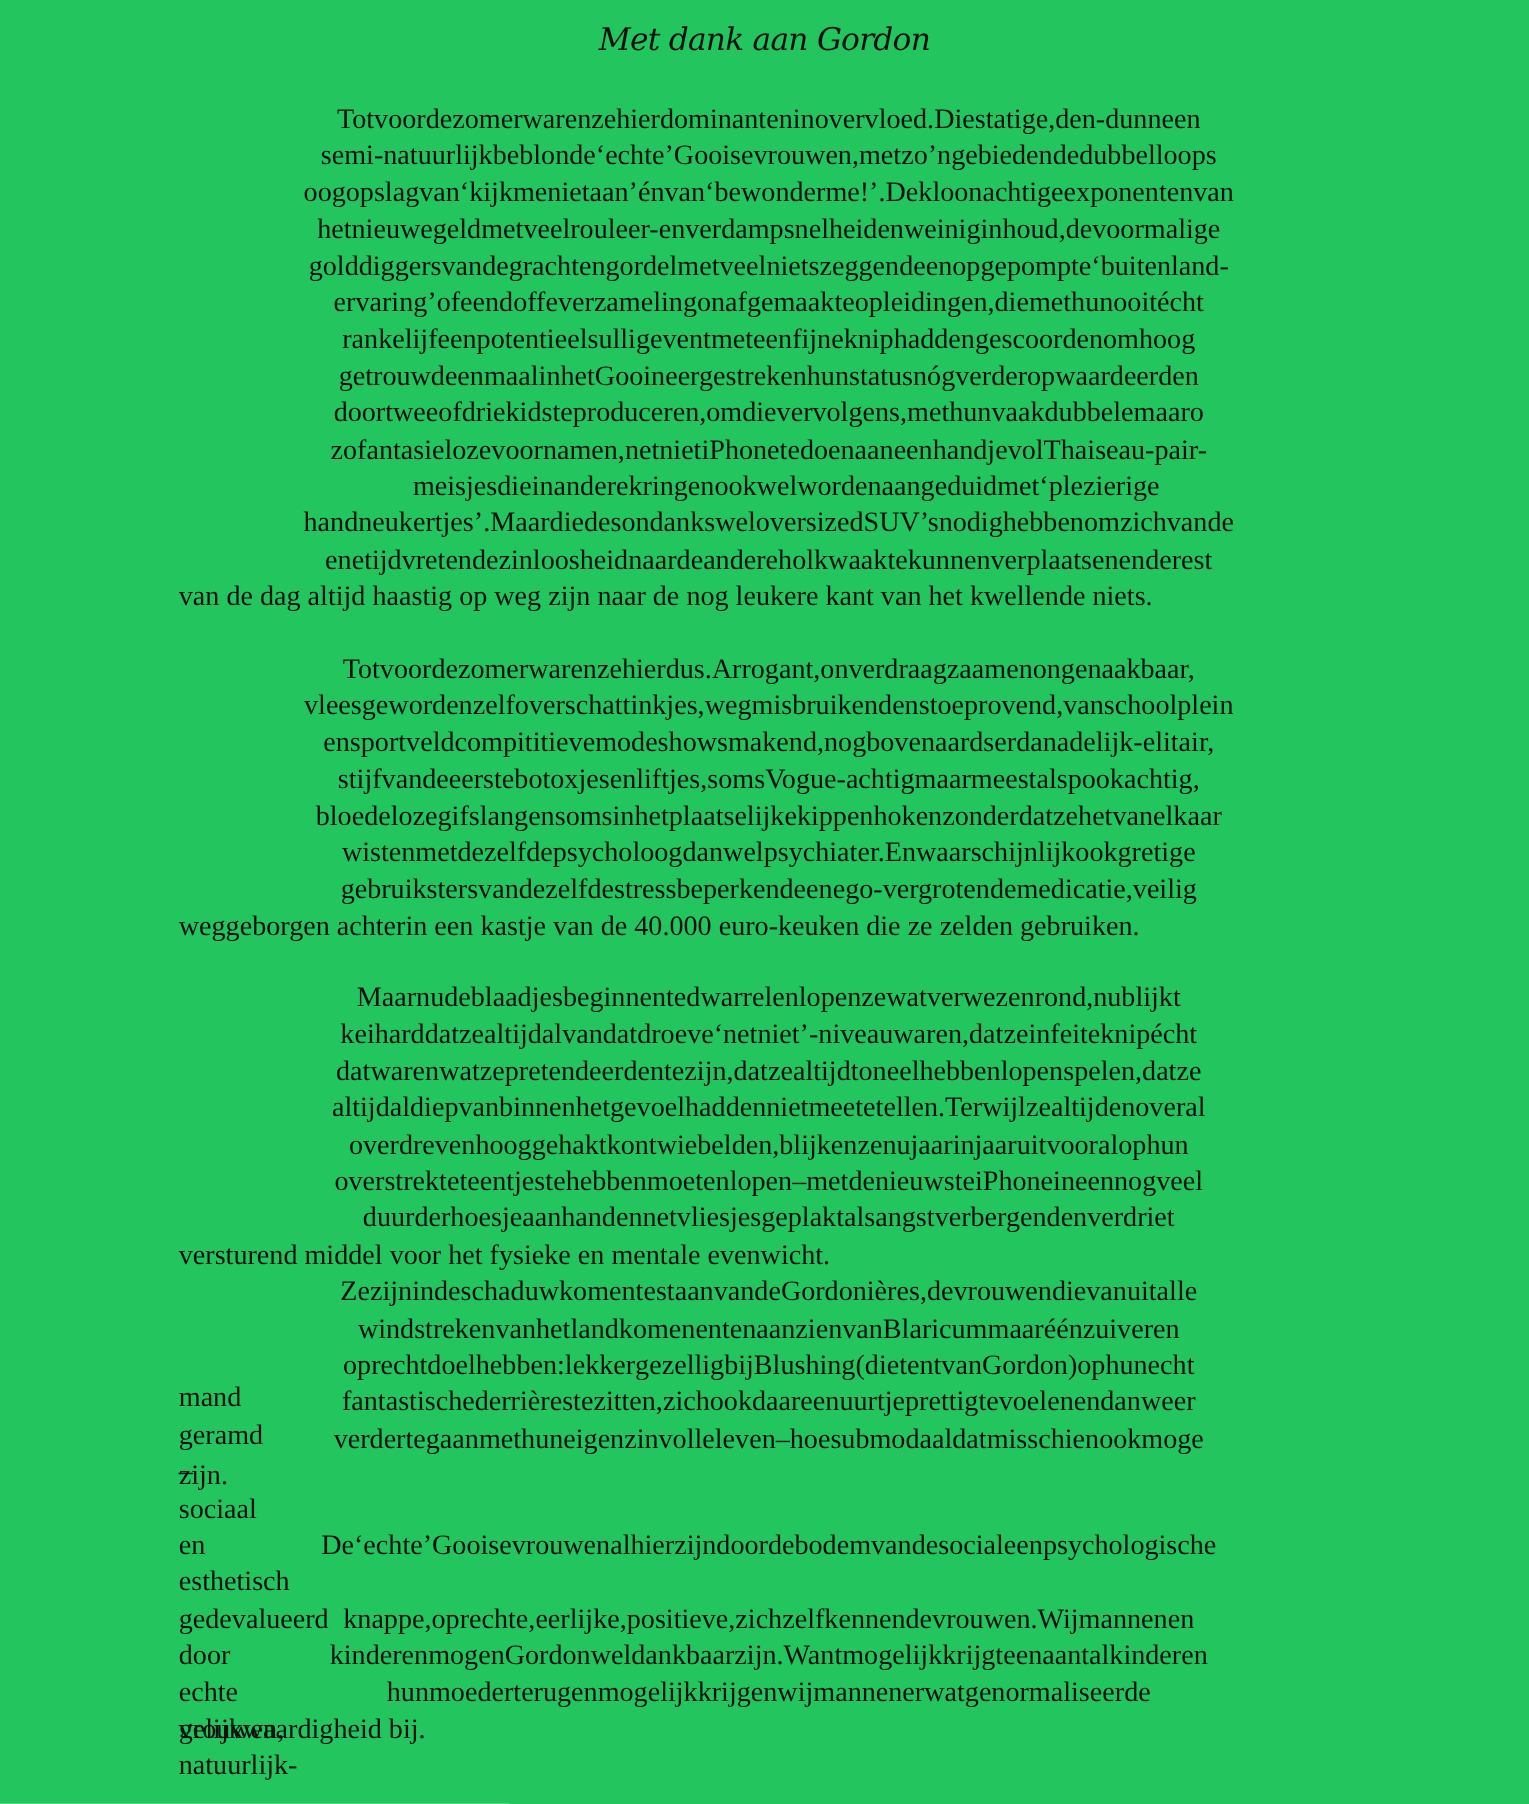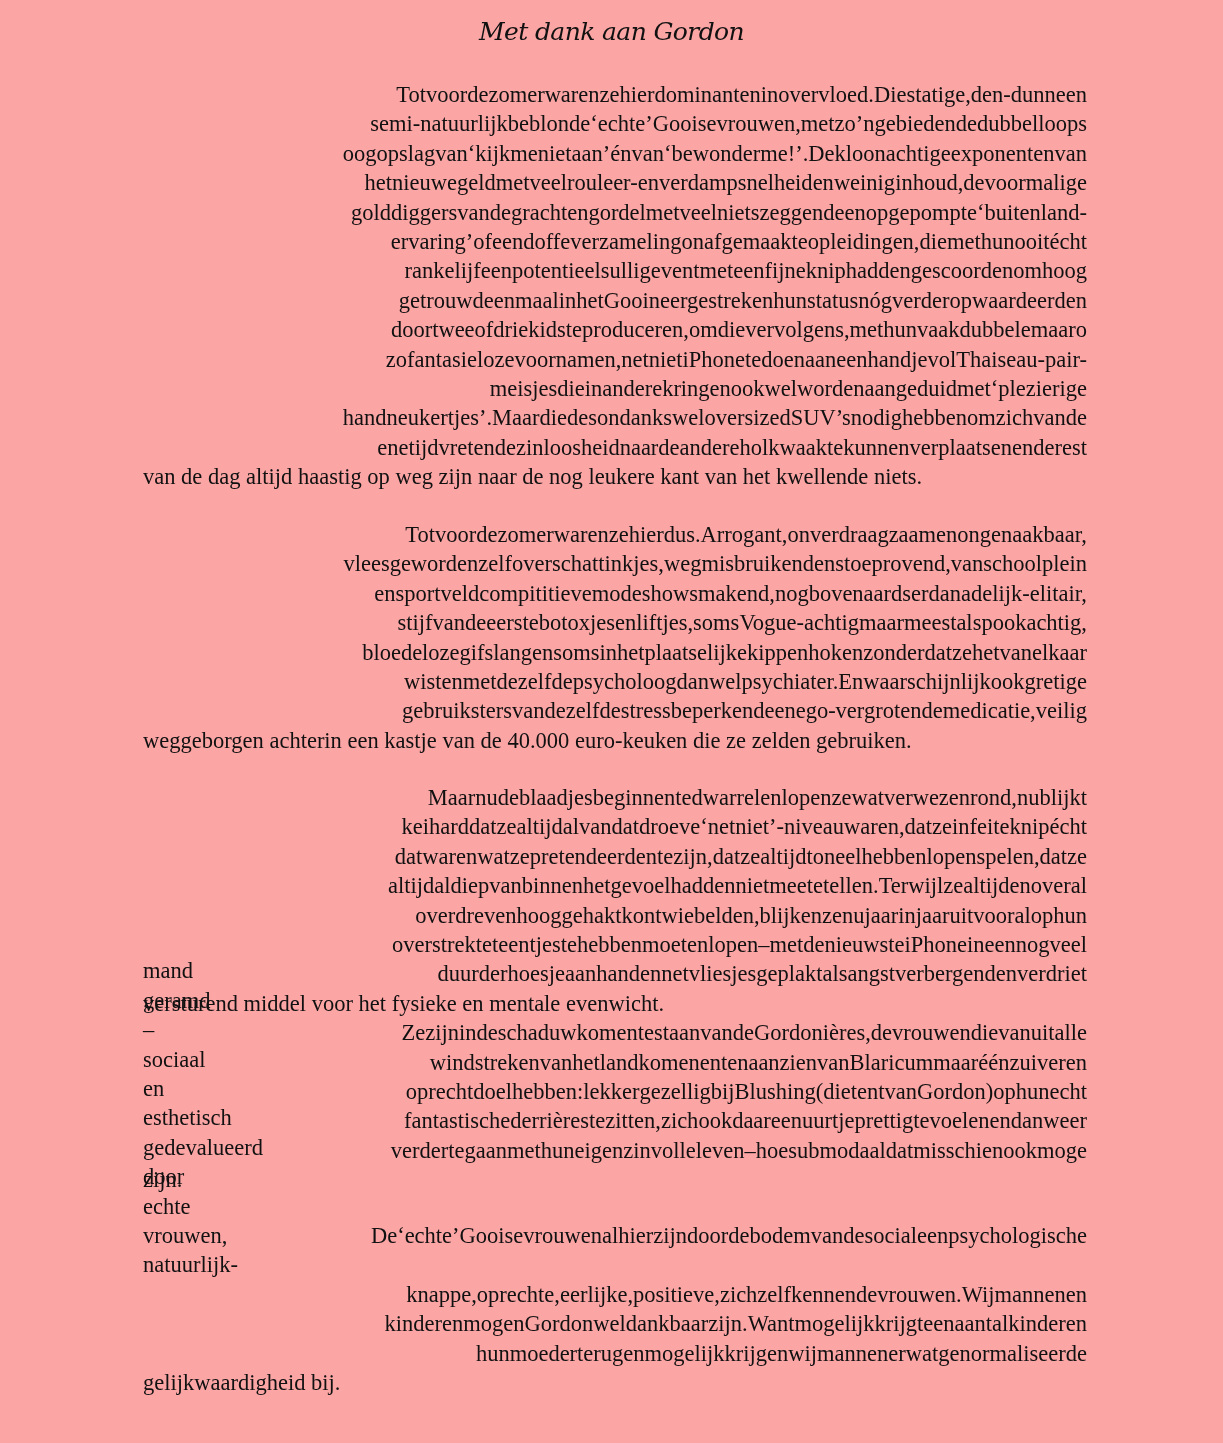--- a/index.html
+++ b/index.html
@@ -1,32 +1,32 @@
 <!DOCTYPE html>
 <html><head>
 <meta charset="utf-8">
 <style>
   html, body { margin: 0; padding: 0; background: #ffffff; }
   body { width: 1223px; height: 1443px; position: relative; overflow: hidden; color: #111111; }
-  .page { position: absolute; left: 0; top: 0; width: 1223px; height: 1443px; background: #fca5a5; }
+  .page { position: absolute; left: 0; top: 0; width: 1223px; height: 1443px; background: #22c55e; }
   .title {
     position: absolute; left: 0; top: 14px; width: 1223px; text-align: center;
     font-family: "DejaVu Serif", serif; font-style: italic; font-size: 25px;
     letter-spacing: -0.6px; line-height: 36px; color: #111;
   }
   .para { position: absolute; left: 143px; width: 944px; }
   .line {
     display: block; height: 29.4px; line-height: 29.4px;
     font-family: "Liberation Serif", serif; font-size: 22.5px;
     text-align: justify; text-align-last: justify; white-space: nowrap; overflow: visible;
     word-spacing: 0px;
   }
   .line.last { text-align-last: left; }
   
-  .line.j { display: flex; justify-content: flex-end; }
+  .line.j { display: flex; justify-content: center; }
   .line.j span.w { display: inline-block; }
   #p1 { top: 80px; }
   #p2 { top: 520px; }
   #p3 { top: 783px; }
   #p4 { top: 1221px; }
 </style>
 </head>
 <body>
 
 <div class="page">

